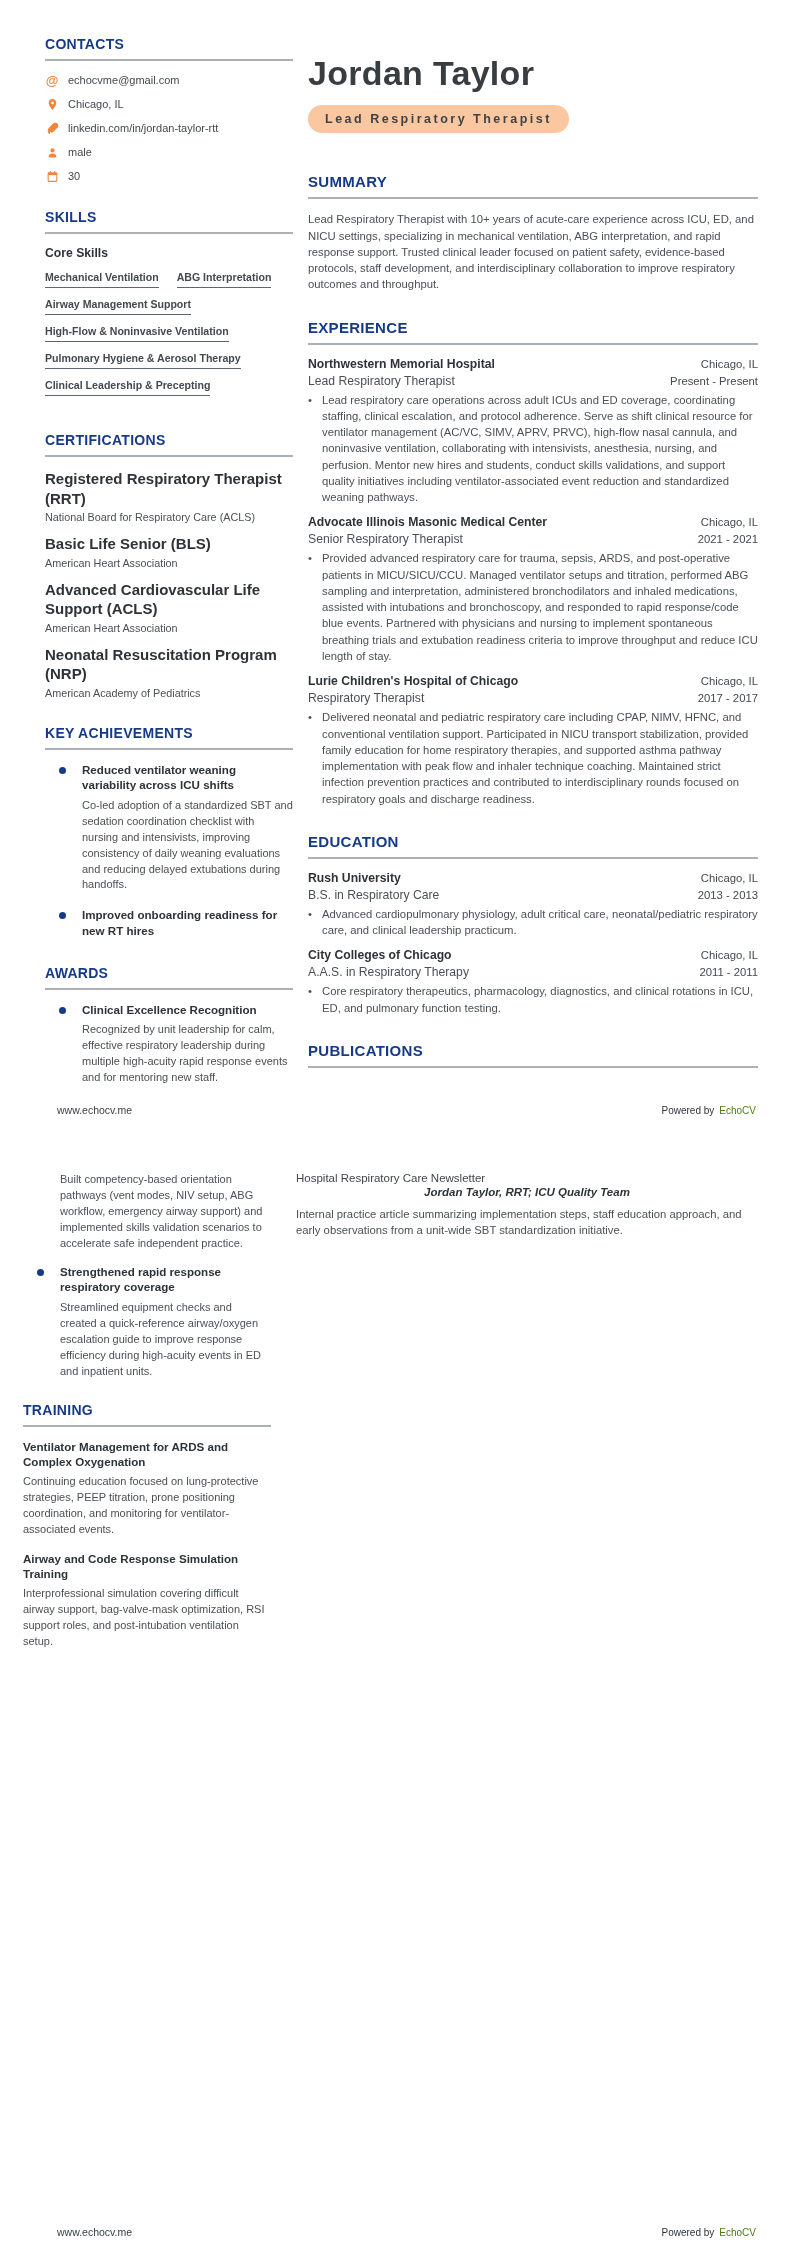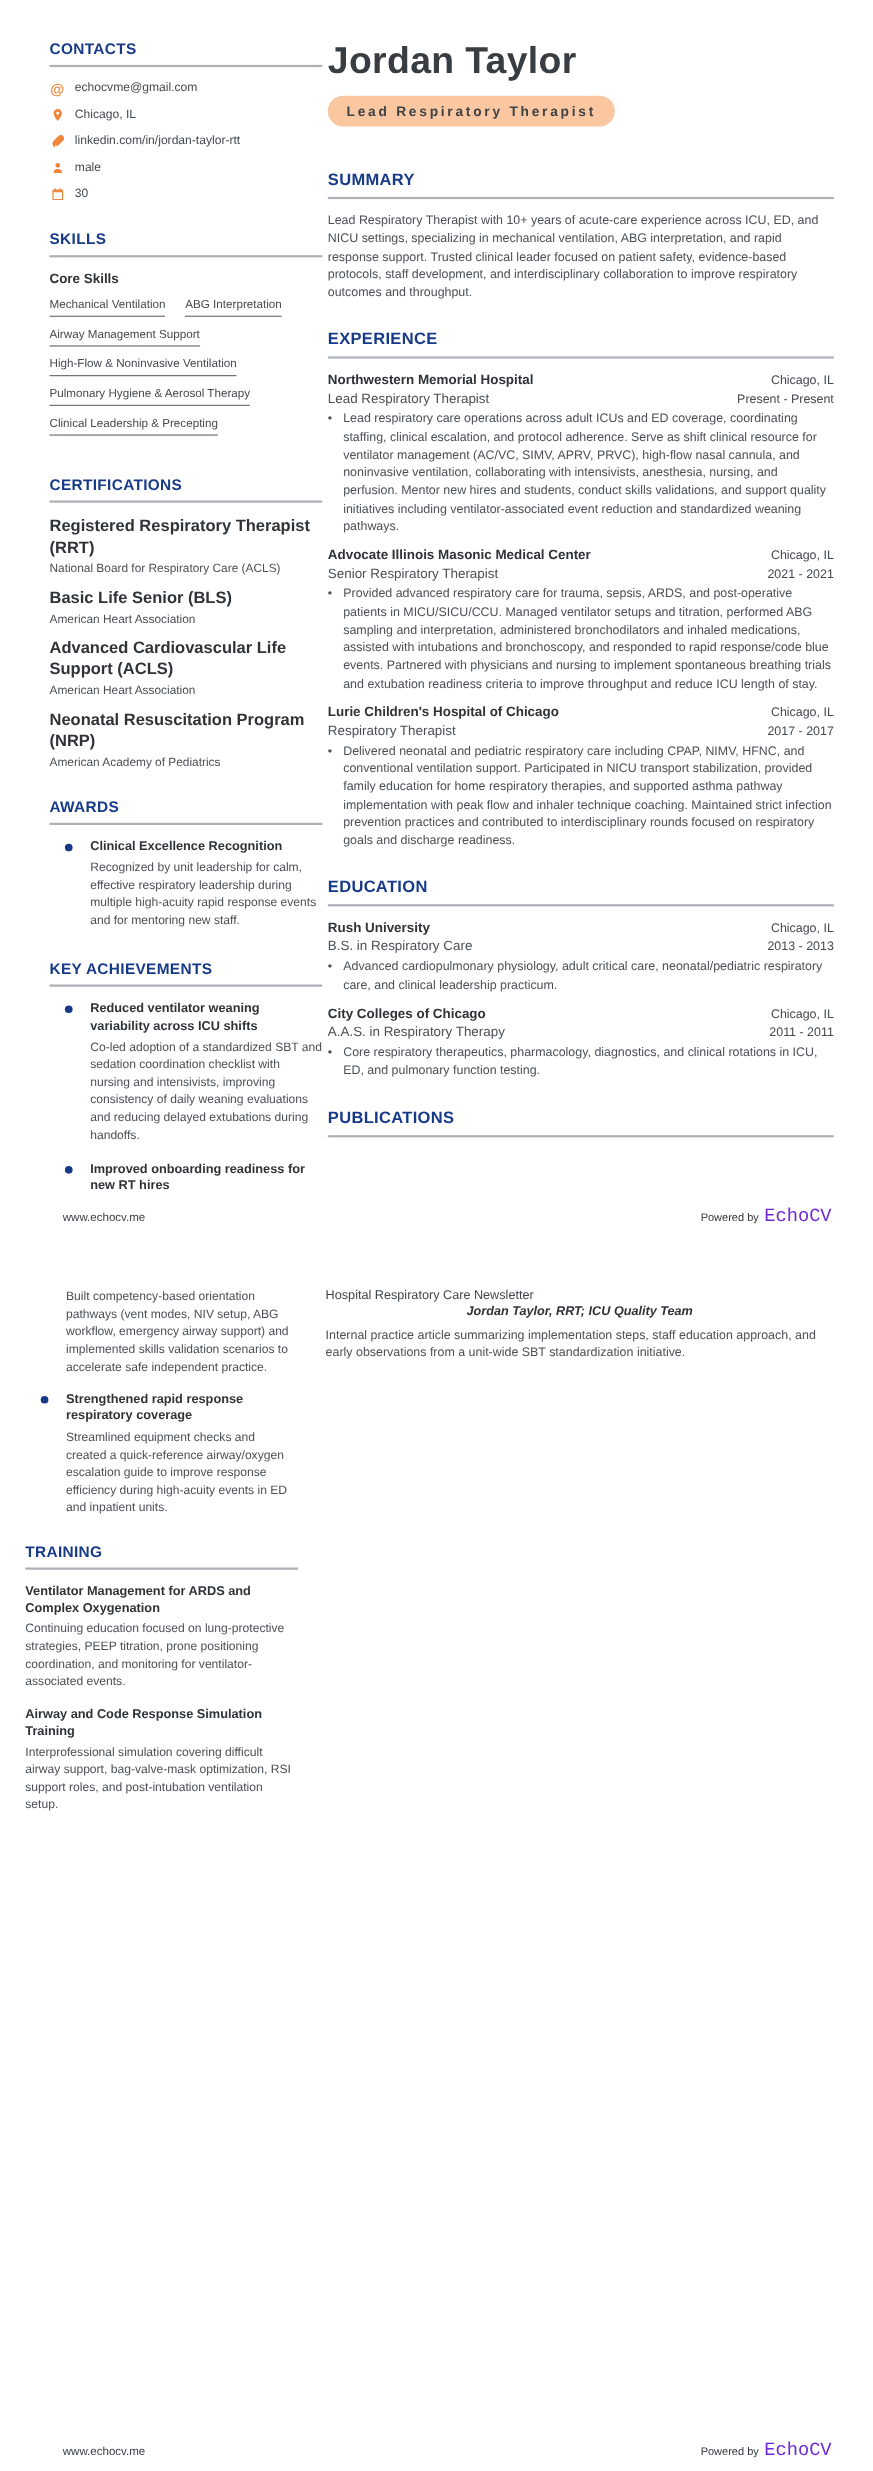--- a/index.html
+++ b/index.html
@@ -8,21 +8,21 @@
     width:794px;
     background:#ffffff;
     font-family:"Liberation Sans", sans-serif;
     color:#4a5056;
     -webkit-font-smoothing:antialiased;
   }
   .page { position:relative; width:794px; overflow:hidden; background:#fff; }
   .page.p1 { height:1130px; }
   .page.p2 { height:1116px; }
   .page-body { display:flex; }
-  .p1 .page-body { padding:36px 36px 0 45px; gap:5px; }
+  .p1 .page-body { padding:36px 36px 0 45px; gap:15px;align-items:center; }
   .p2 .page-body { padding:42px 36px 0 23px; gap:25px; }
   .col-left  { width:248px; flex:0 0 248px; }
   .col-right { flex:1 1 auto; min-width:0; }
 
   
   .sec-h {
     margin:0 0 12px 0;
     font-size:15px; font-weight:bold; letter-spacing:0.3px;
     color:#173a88;
     border-bottom:2px solid #acb1b8;
@@ -46,21 +46,21 @@
   .ptext { margin:0; font-size:11.3px; line-height:1.44; color:#4a5056; }
 
   
   .contact-item { display:flex; align-items:center; gap:9px; margin-bottom:10px; font-size:11px; color:#43494f; }
   .cicon { flex:0 0 14px; width:14px; height:14px; color:#f0863c; display:inline-flex; align-items:center; justify-content:center; }
   .cicon svg { width:13px; height:13px; fill:currentColor; }
   .cicon.at { font-size:13px; font-weight:bold; line-height:1; }
 
   
   .group-title { margin:0 0 11px 0; font-size:12.2px; font-weight:bold; color:#2e3338; }
-  .chips { display:flex; flex-wrap:wrap; column-gap:18px; }
+  .chips { display:flex; flex-wrap:wrap; column-gap:18px;font-weight:bold; }
   .chip {
     display:inline-block; white-space:nowrap;
     font-size:10.6px; color:#43494f;
     border-bottom:1px solid #60666d;
     padding-bottom:4px; margin-bottom:10px;
   }
 
   
   .cert-title { font-size:15px; font-weight:bold; color:#2e3338; line-height:1.3; margin-bottom:3px; }
   .cert-issuer { font-size:10.8px; color:#4a5056; margin-bottom:11px; }
@@ -97,21 +97,21 @@
   
   .footer {
     position:absolute; left:45px; right:38px; display:flex;
     justify-content:space-between; align-items:baseline;
   }
   .p1 .footer { bottom:14px; }
   .p2 .footer { bottom:8px; }
   .f-site { font-size:10.5px; color:#3a4046;margin-left:12px; }
   .f-powered { display:flex; align-items:baseline; gap:5px; }
   .f-ptext { font-size:10px; color:#2f353c; }
-  .f-brand { font-size:17px; color:#6d28d9;font-family:Liberation Mono, monospace; }
+  .f-brand { font-size:10px; color:#4d7c0f; }
 </style>
 </head>
 <body>
 
 <div class="page p1">
   <div class="page-body">
     <aside class="col-left">
 
       <section>
         <h2 class="sec-h">CONTACTS</h2>
@@ -180,43 +180,43 @@
           <div class="cert-title">Advanced Cardiovascular Life Support (ACLS)</div>
           <div class="cert-issuer">American Heart Association</div>
         </div>
         <div>
           <div class="cert-title">Neonatal Resuscitation Program (NRP)</div>
           <div class="cert-issuer">American Academy of Pediatrics</div>
         </div>
       </section>
 
       <section>
+        <h2 class="sec-h">KEY ACHIEVEMENTS</h2>
+        <div class="bullet-item">
+          <span class="bdot"></span>
+          <div>
+            <div class="bi-title">Reduced ventilator weaning variability across ICU shifts</div>
+            <div class="bi-desc">Co-led adoption of a standardized SBT and sedation coordination checklist with nursing and intensivists, improving consistency of daily weaning evaluations and reducing delayed extubations during handoffs.</div>
+          </div>
+        </div>
+        <div class="bullet-item">
+          <span class="bdot"></span>
+          <div>
+            <div class="bi-title">Improved onboarding readiness for new RT hires</div>
+          </div>
+        </div>
+      </section>
+
+      <section>
         <h2 class="sec-h">AWARDS</h2>
         <div class="bullet-item">
           <span class="bdot"></span>
           <div>
             <div class="bi-title">Clinical Excellence Recognition</div>
             <div class="bi-desc">Recognized by unit leadership for calm, effective respiratory leadership during multiple high-acuity rapid response events and for mentoring new staff.</div>
-          </div>
-        </div>
-      </section>
-
-      <section>
-        <h2 class="sec-h">KEY ACHIEVEMENTS</h2>
-        <div class="bullet-item">
-          <span class="bdot"></span>
-          <div>
-            <div class="bi-title">Reduced ventilator weaning variability across ICU shifts</div>
-            <div class="bi-desc">Co-led adoption of a standardized SBT and sedation coordination checklist with nursing and intensivists, improving consistency of daily weaning evaluations and reducing delayed extubations during handoffs.</div>
-          </div>
-        </div>
-        <div class="bullet-item">
-          <span class="bdot"></span>
-          <div>
-            <div class="bi-title">Improved onboarding readiness for new RT hires</div>
           </div>
         </div>
       </section>
 
     </aside>
 
     <main class="col-right">
       <h1 class="name">Jordan Taylor</h1>
       <div class="pill">Lead Respiratory Therapist</div>
 

